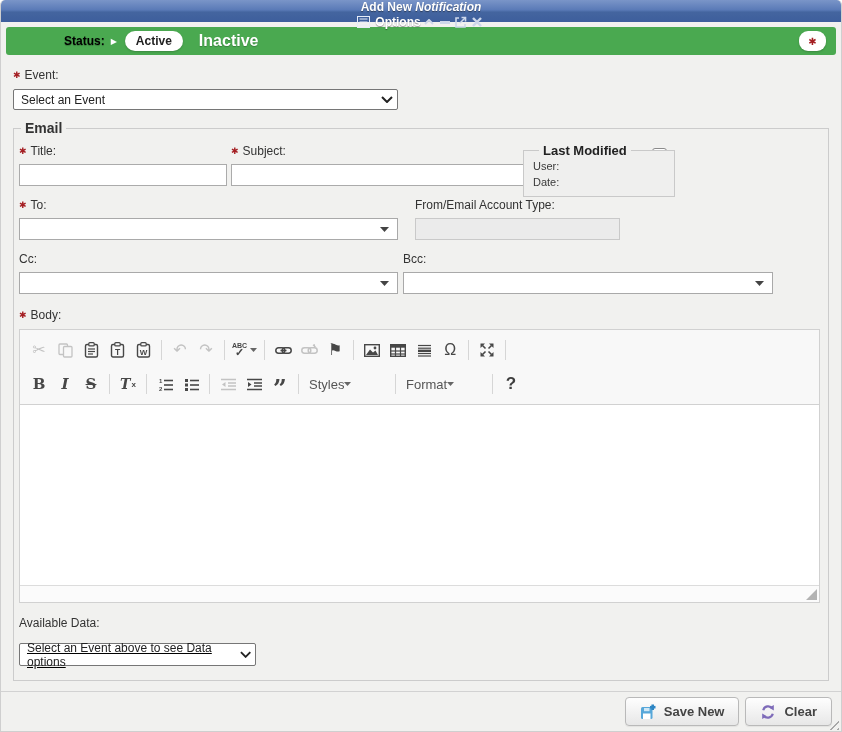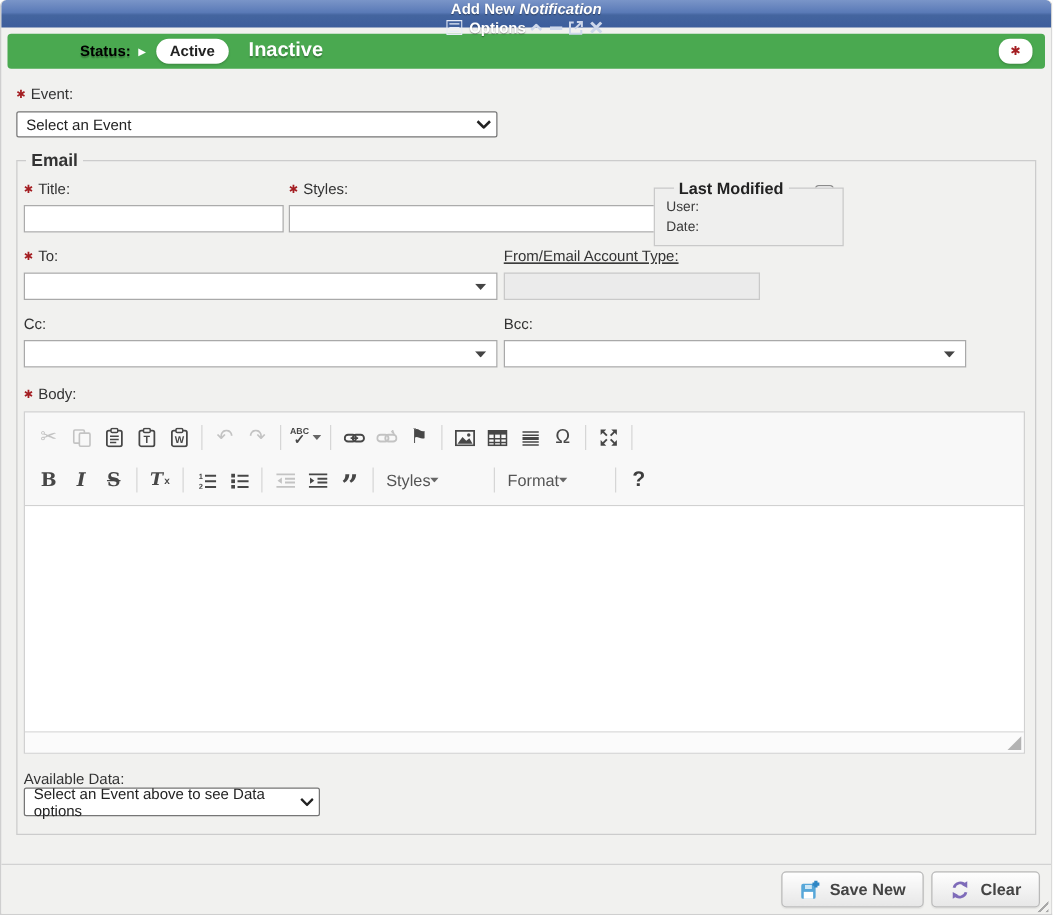--- a/index.html
+++ b/index.html
@@ -80,21 +80,21 @@
     margin-top:10px; border:1px solid #ccc; padding:2px 5px 14px; background:transparent;
   }
   fieldset.email legend { font-size:14px; font-weight:bold; color:#333; padding:0 4px; margin-left:2px; }
 
   .row { display:flex; margin-top:12px; }
   .row .col { display:block; }
   .col .flabel { margin-bottom:6px; }
   .w-title { width:208px; }
   .w-subject { width:309px; margin-left:4px; }
   .w-to { width:379px; }
-  .w-from { width:205px; margin-left:5px;text-decoration:underline; }
+  .w-from { width:205px; margin-left:17px; }
   .w-bcc { width:370px; margin-left:5px; }
 
   
   .body-label { margin-top:14px; }
   .editor { margin-top:7px; width:801px; border:1px solid #d1d1d1; background:#f8f8f8; }
   .toolbar { padding:3px 6px; border-bottom:1px solid #d1d1d1; }
   .tb-row { display:flex; align-items:center; height:34px; }
   .tb-btn {
     min-width:26px; height:26px; display:flex; align-items:center; justify-content:center;
     color:#474747; border-radius:2px; cursor:pointer; font-size:14px; padding:0 2px;
@@ -117,21 +117,21 @@
     padding:0 5px; font-size:13px; color:#555; cursor:pointer; }
   .helpchar { font-weight:bold; font-size:17px; color:#3e3e3e; }
 
   .ed-content { height:180px; background:#fff; cursor:text; }
   .ed-foot { height:17px; background:#fbfbfb; border-top:1px solid #dcdcdc; position:relative; }
   .ed-grip { position:absolute; right:2px; bottom:2px; width:0; height:0;
     border-left:11px solid transparent; border-bottom:11px solid #b3b3b3; cursor:nwse-resize; }
 
   
   .avail { margin-top:13px; }
-  .avail-row { display:flex; align-items:center; margin-top:0; }
+  .avail-row { display:flex; align-items:center; margin-top:13px;text-decoration:underline; }
   .avail .nselect { width:237px; height:23px; }
   .btn-insert {
     margin-left:9px; height:26px; padding:0 15px; border:1px solid #b3b3b3; border-radius:4px;
     background:linear-gradient(180deg,#fdfdfd,#e9e9e9); font-weight:bold; font-size:13px; color:#555;
     cursor:pointer; font-family:"Liberation Sans", sans-serif;
   }
 
   
   .footer {
     position:absolute; left:0; right:0; bottom:0; height:40px; background:#f1f1ef;
@@ -241,21 +241,21 @@
         <div class="col w-title">
           <div class="flabel">
             <span class="req">✱</span>
             <span>Title:</span>
           </div>
           <input class="tinput" type="text" style="">
         </div>
         <div class="col w-subject">
           <div class="flabel">
             <span class="req">✱</span>
-            <span>Styles:</span>
+            <span>Subject:</span>
           </div>
           <input class="tinput" type="text" style="">
         </div>
       </div>
 
       <div class="row">
         <div class="col w-to">
           <div class="flabel">
             <span class="req">✱</span>
             <span>To:</span>

